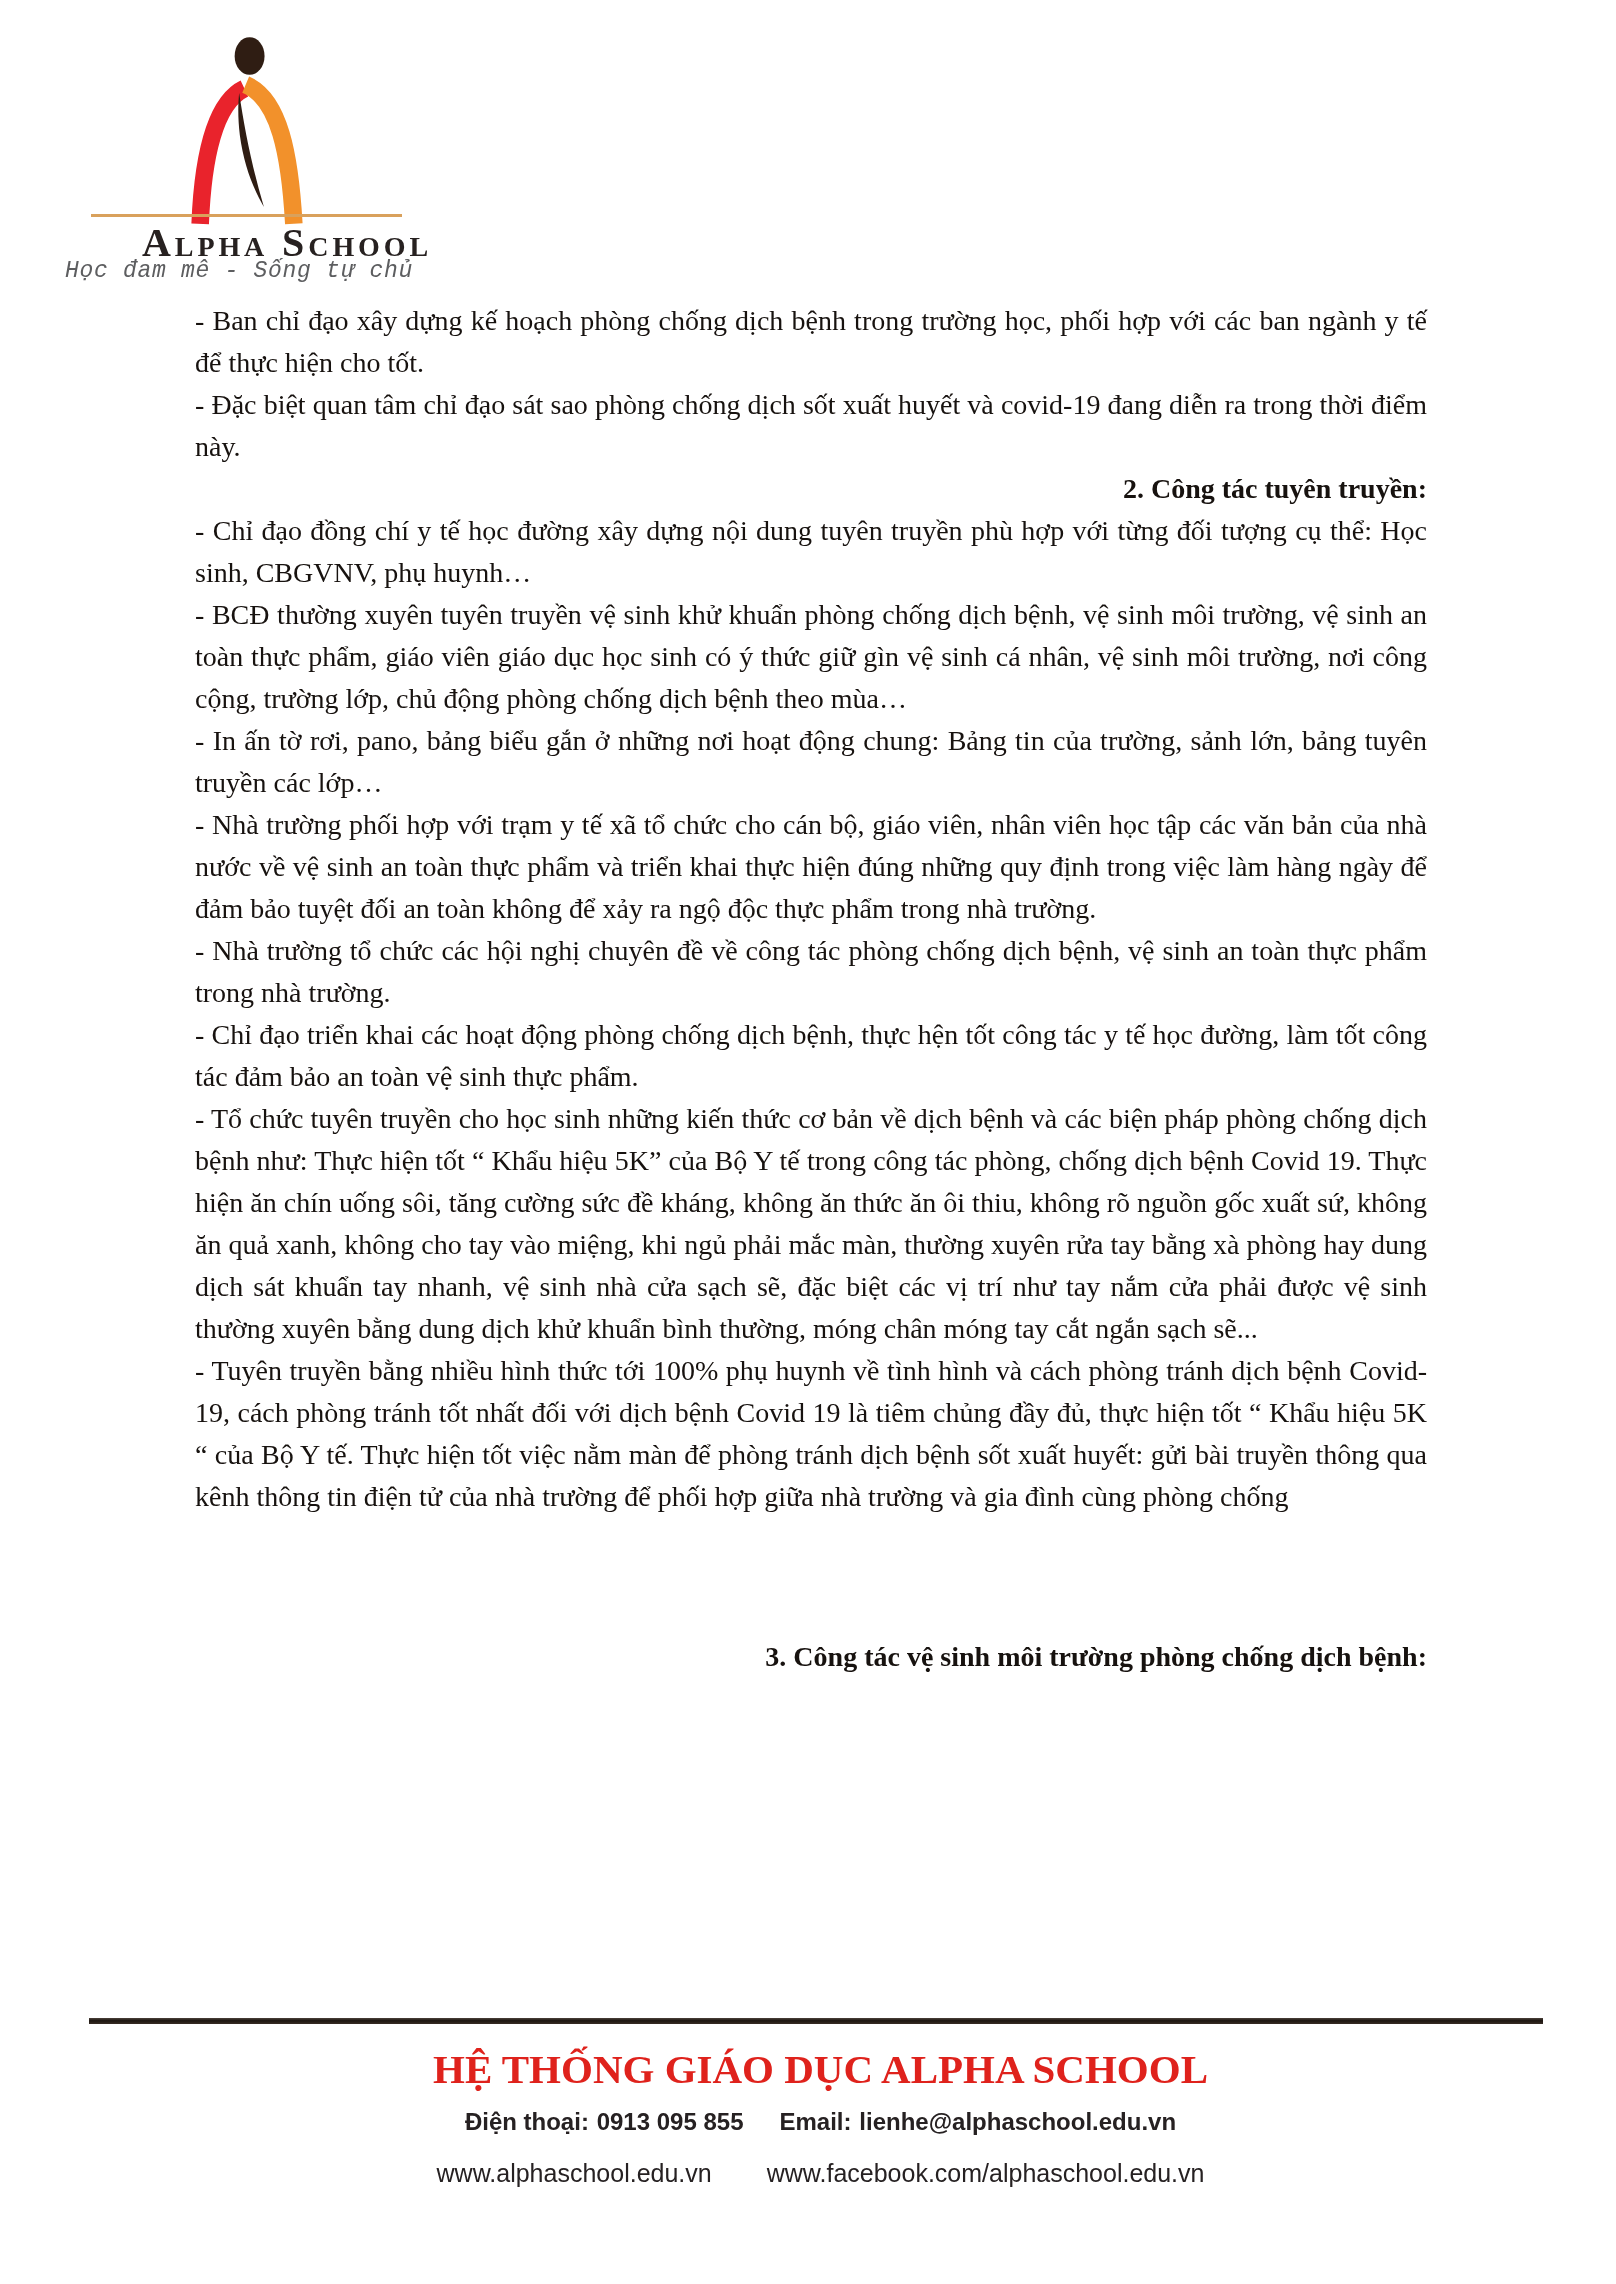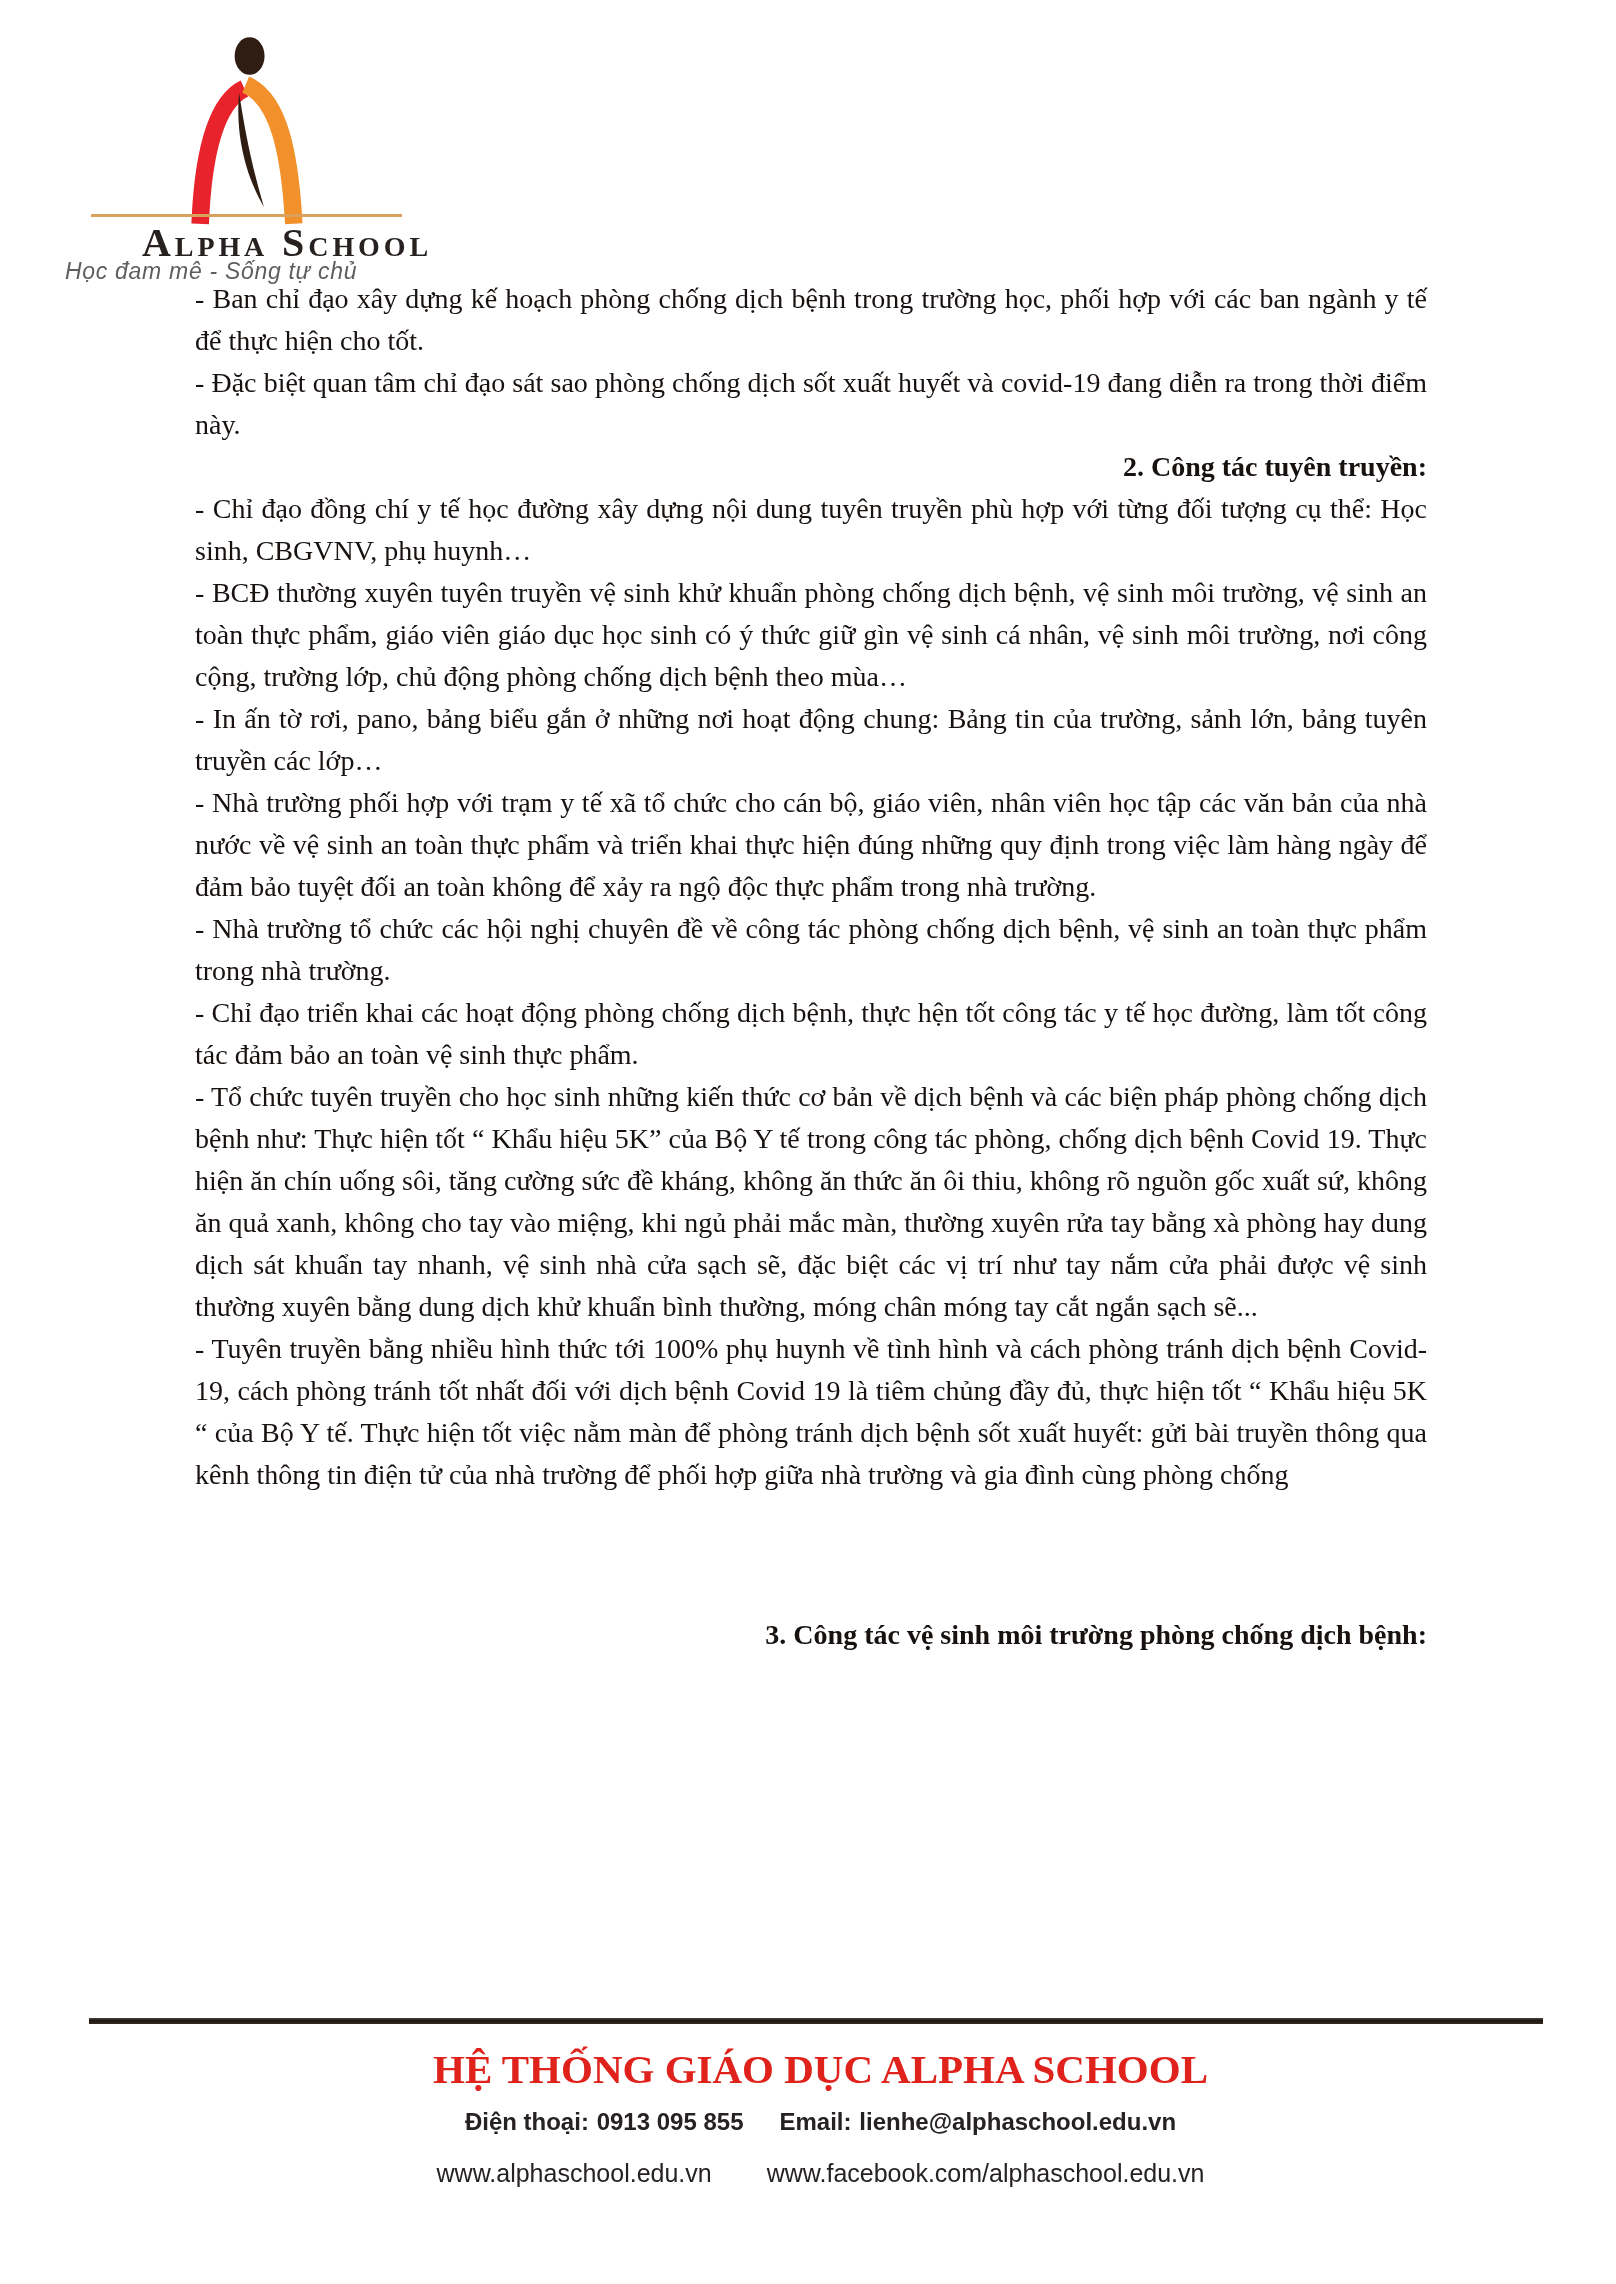--- a/index.html
+++ b/index.html
@@ -25,31 +25,31 @@
     font-variant-caps:small-caps;
     font-weight:600;
     font-size:40px;
     letter-spacing:3.9px;
     color:#272120;
     white-space:nowrap;
   }
   .logo-tagline{
     position:absolute;left:65px;top:258px;width:325px;
     text-align:left;
-    font-family:Liberation Sans, sans-serif;
+    font-family:Liberation Mono, monospace;
     font-style:italic;
     font-size:23px;
     letter-spacing:0.7px;
     color:#5d5e60;
     white-space:nowrap;
   }
 
   
   .doc-body{
-    position:absolute;left:195px;top:278px;width:1232px;
+    position:absolute;left:195px;top:300px;width:1232px;
     font-size:28px;line-height:42px;
     color:#17120f;
     text-align:justify;
   }
   .para{margin:0;}
   .heading{font-weight:700;text-align:right;}
   .gap-before{margin-top:118px;margin-left:7px;}
 
   
   .footer-divider{

